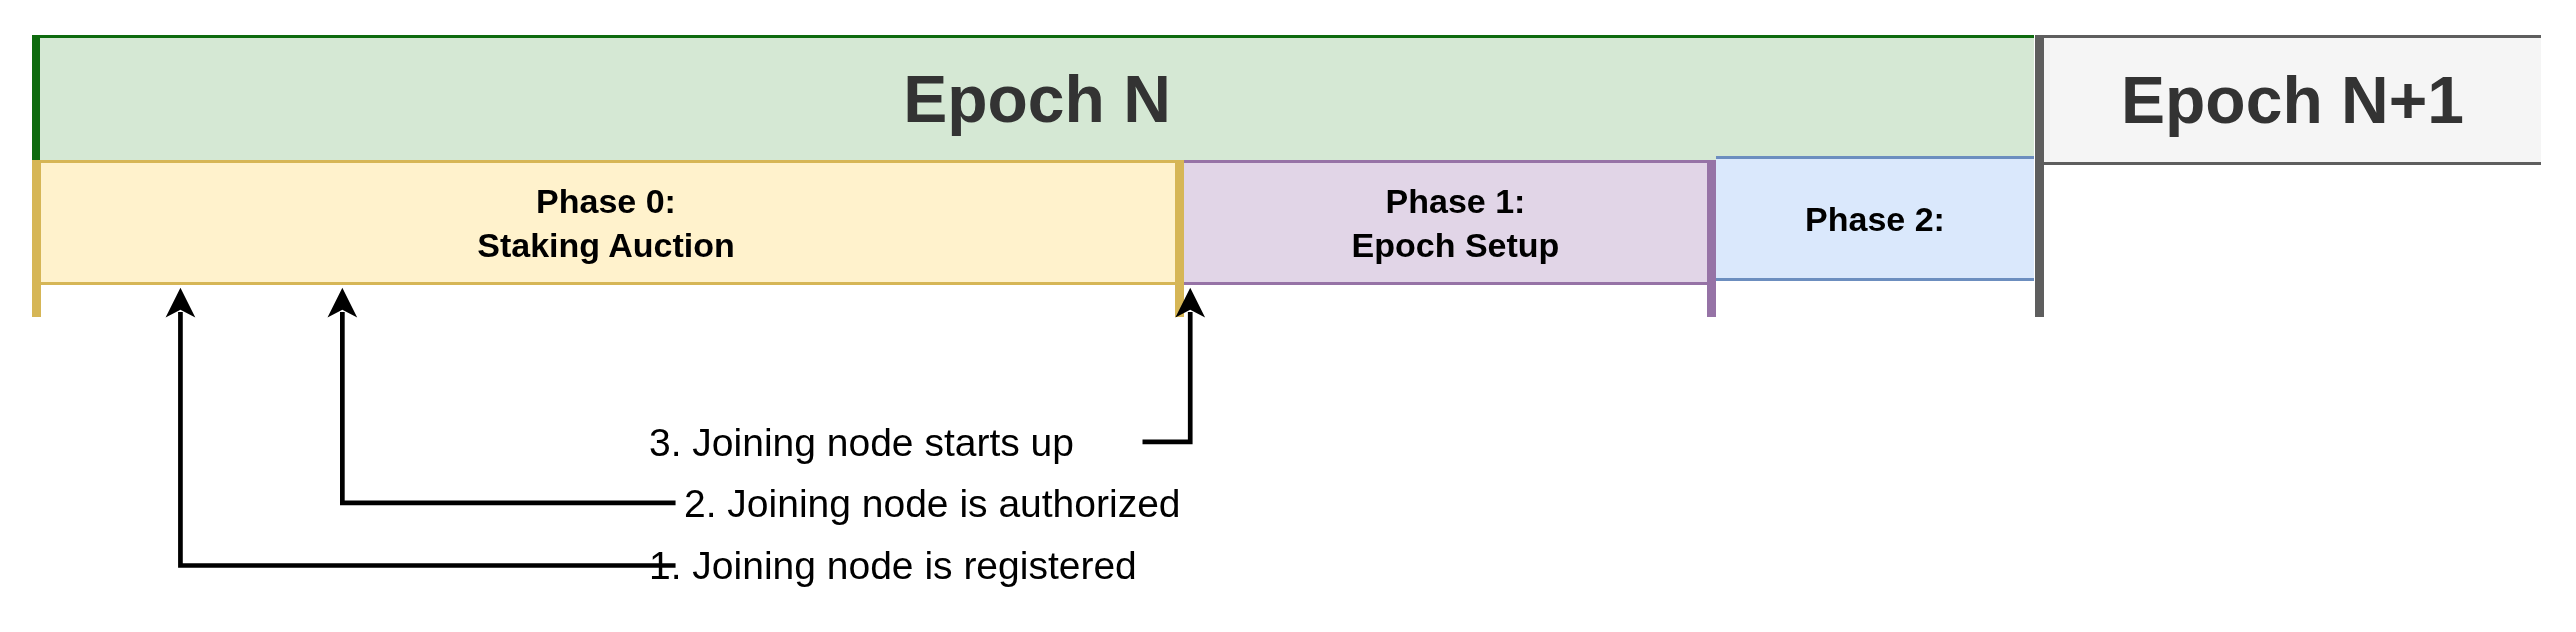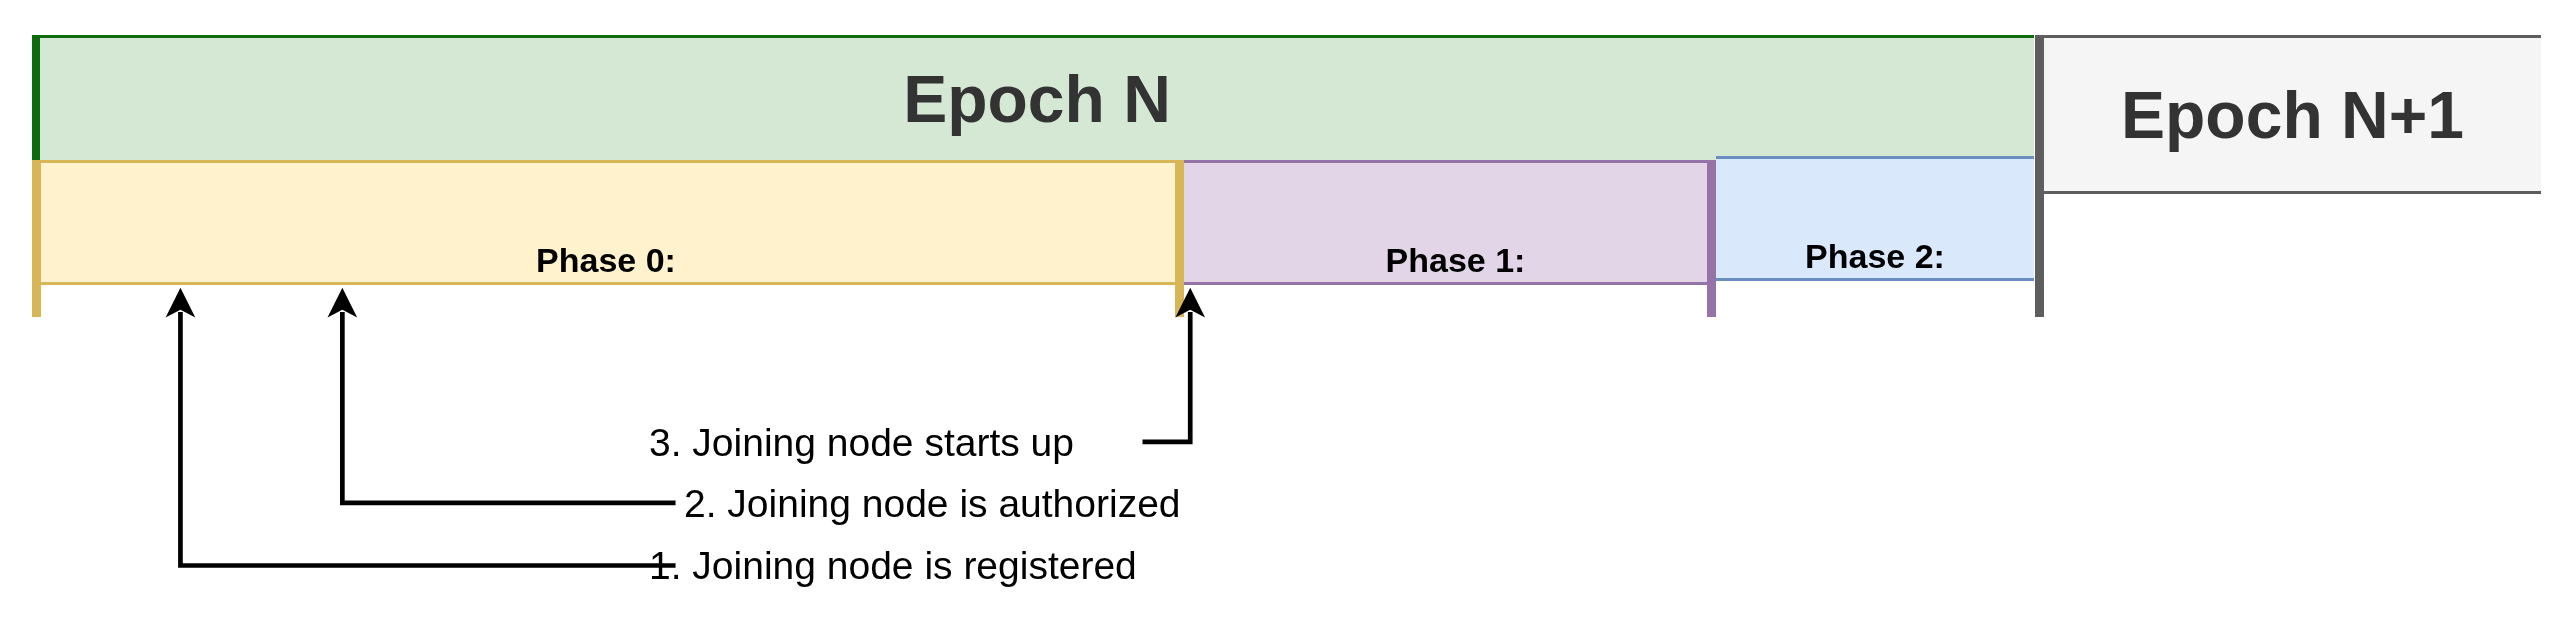--- a/index.html
+++ b/index.html
@@ -16,25 +16,25 @@
     font-family:"Liberation Sans", sans-serif;overflow:hidden;
   }
   .abs{position:absolute;box-sizing:border-box;}
   .epoch-box{display:flex;align-items:center;justify-content:center;
     font-weight:bold;font-size:66px;color:var(--epoch_text);}
   #epoch-n{left:32px;top:35px;width:2002px;height:125px;
     background:var(--green_fill);
     border-top:3.9px solid var(--green_border);
     border-left:8.6px solid var(--green_border);}
   #epoch-divider{left:2035px;top:35px;width:9.4px;height:282px;background:var(--grey_border);}
-  #epoch-n1{left:2044px;top:35px;width:497px;height:159px;
+  #epoch-n1{left:2044px;top:35px;width:497px;height:130px;
     background:var(--grey_fill);
     border-top:3.9px solid var(--grey_border);
     border-bottom:3.9px solid var(--grey_border);}
-  .phase-box{display:flex;flex-direction:column;align-items:center;justify-content:flex-end;
+  .phase-box{display:flex;flex-direction:column;align-items:center;justify-content:center;
     font-weight:bold;font-size:34px;line-height:44px;color:#000;text-align:center;
     white-space:nowrap;}
   #phase-0{left:32px;top:160px;width:1148px;height:125px;background:var(--yellow_fill);
     border-top:3.9px solid var(--yellow_border);border-bottom:3.9px solid var(--yellow_border);}
   #phase-1{left:1184px;top:160px;width:523px;height:125px;background:var(--purple_fill);
     border-top:3.9px solid var(--purple_border);border-bottom:3.9px solid var(--purple_border);padding-left:20px;}
   #phase-2{left:1716px;top:156px;width:318px;height:125px;background:var(--blue_fill);
     border-top:3.9px solid var(--blue_border);border-bottom:3.9px solid var(--blue_border);}
   .vline{top:160px;width:8.6px;height:157px;}
   #phase0-left-edge{left:32px;background:var(--yellow_border);}
@@ -56,24 +56,26 @@
   </div>
 
   <div class="abs" id="epoch-divider"></div>
 
   <div class="abs epoch-box" id="epoch-n1">
     <span>Epoch N+1</span>
   </div>
 
   <div class="abs phase-box" id="phase-0">
     <span>Phase 0:</span>
+    <span>Staking Auction</span>
   </div>
 
   <div class="abs phase-box" id="phase-1">
     <span>Phase 1:</span>
+    <span>Epoch Setup</span>
   </div>
 
   <div class="abs phase-box" id="phase-2">
     <span>Phase 2:</span>
   </div>
 
   <div class="abs vline" id="phase0-left-edge"></div>
   <div class="abs vline" id="phase0-right-edge"></div>
   <div class="abs vline" id="phase1-right-edge"></div>
 

